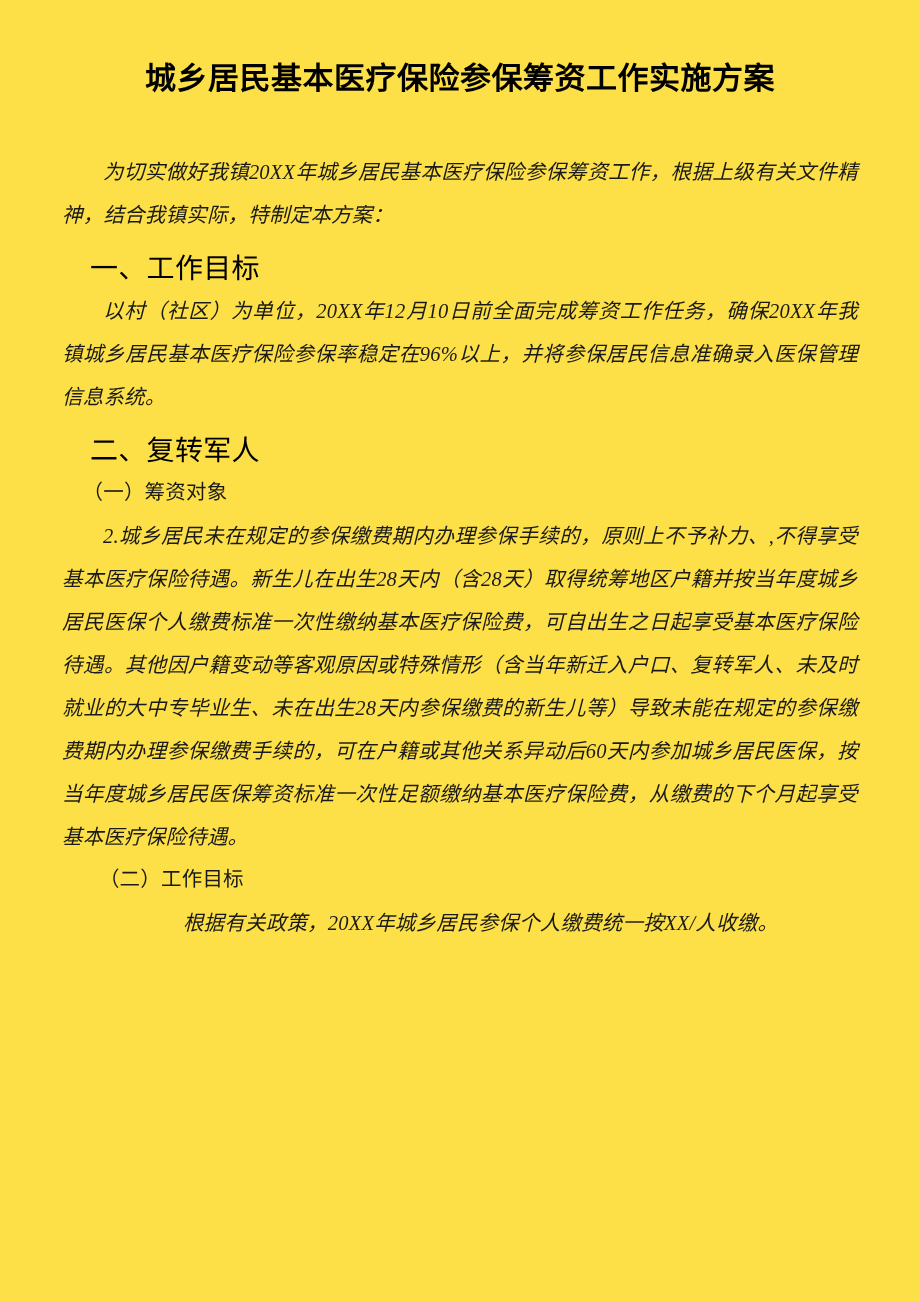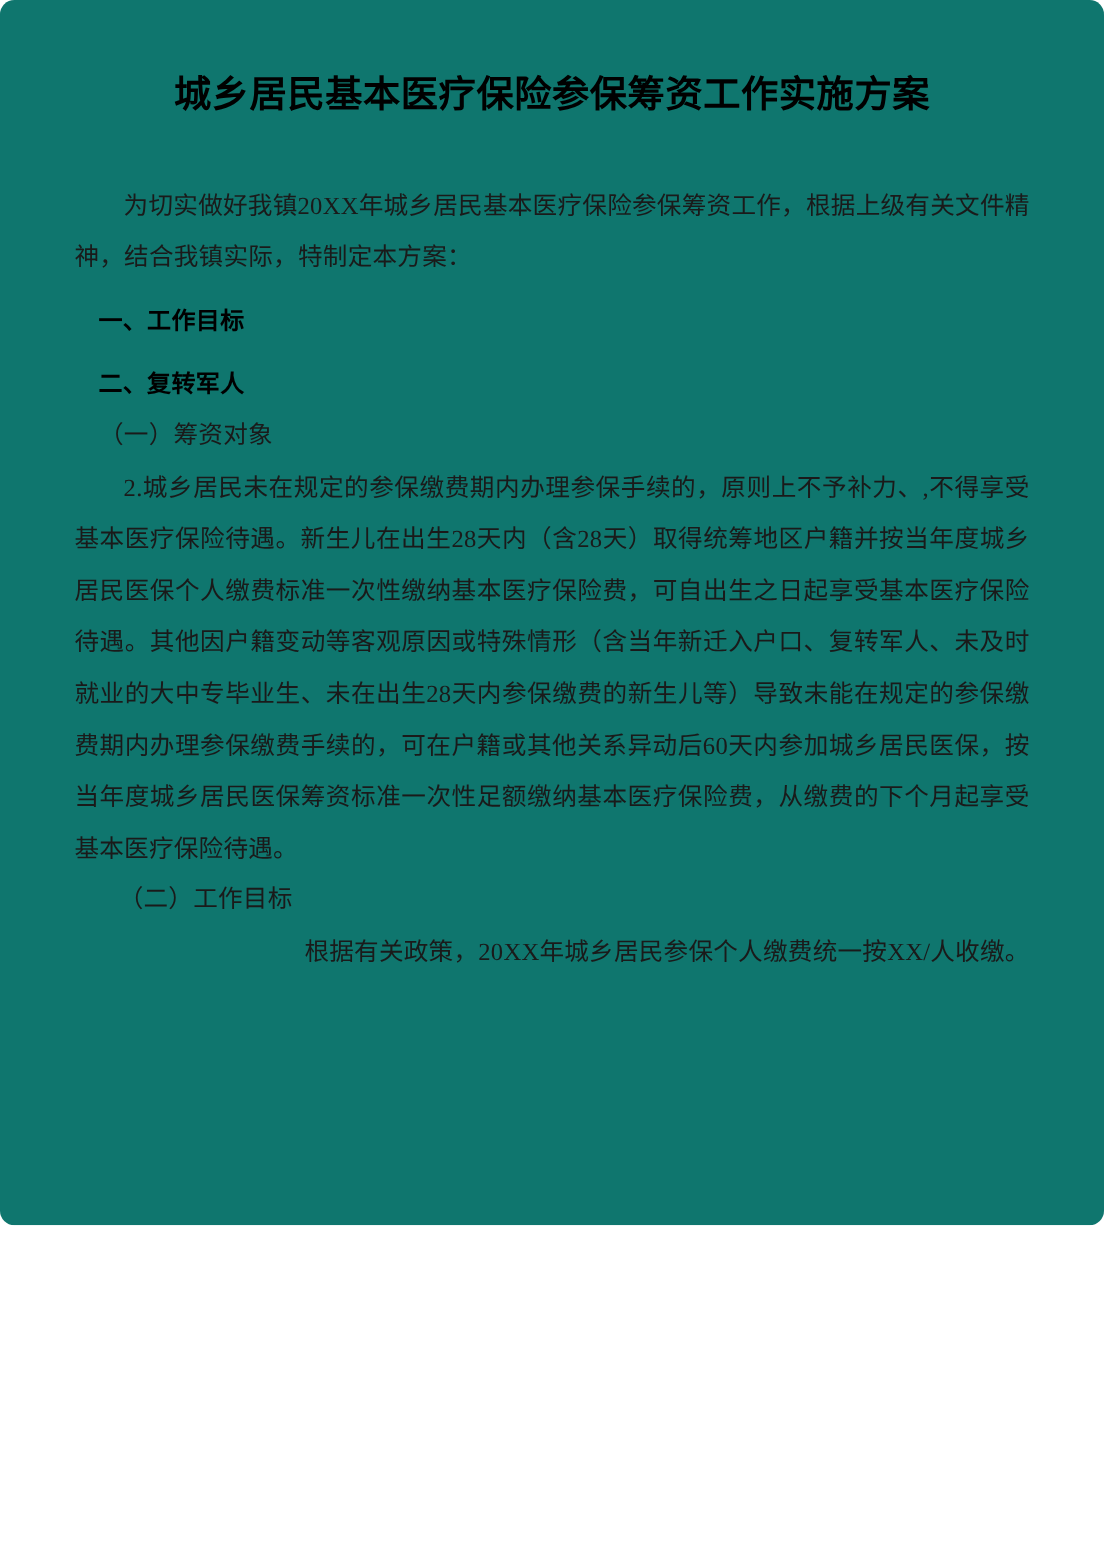--- a/index.html
+++ b/index.html
@@ -4,26 +4,25 @@
 <title>城乡居民基本医疗保险参保筹资工作实施方案</title>
 <style>
   html, body {
     margin: 0;
     padding: 0;
     background: #ffffff;
   }
   .page {
     position: relative;
     width: 920px;
-    height: 1021px;
-    background: #0f766e;
+    height: 1301px;
+    background: #fde047;
     margin: 0 auto;
     overflow: hidden;
     box-sizing: border-box;
-    border-radius: 12px;
   }
   .doc-body {
     position: absolute;
     left: 62px;
     top: 0;
     width: 796px;
   }
   .doc-title {
     font-family: "Liberation Sans", "DejaVu Sans", sans-serif;
     font-weight: bold;
@@ -42,28 +41,29 @@
   .para {
     font-family: "Liberation Serif", "DejaVu Serif", serif;
     font-size: 20.5px;
     line-height: 43px;
     color: #1a1a1a;
     margin: 0;
     text-align: justify;
     text-justify: inter-ideograph;
     text-indent: 2em;
     letter-spacing: 0.2px;
+    font-style: italic;
   }
   .para.tight {
-    text-align: right;
+    text-align: center;
   }
   .heading {
     font-family: "Liberation Sans", "DejaVu Sans", sans-serif;
-    font-weight: bold;
-    font-size: 20px;
+    font-weight: normal;
+    font-size: 28px;
     line-height: 43px;
     color: #000000;
     margin: 0;
     text-indent: 1em;
     letter-spacing: 0.3px;
   }
   .subheading {
     font-family: Liberation Mono, monospace;
     font-size: 20.5px;
     line-height: 43px;
@@ -86,20 +86,21 @@
     <h1 class="doc-title">城乡居民基本医疗保险参保筹资工作实施方案</h1>
 
     <div class="spacer-after-title"></div>
 
     <p class="para">为切实做好我镇20XX年城乡居民基本医疗保险参保筹资工作，根据上级有关文件精神，结合我镇实际，特制定本方案：</p>
 
     <div class="gap-sm"></div>
 
     <h2 class="heading">一、工作目标</h2>
 
+    <p class="para">以村（社区）为单位，20XX年12月10日前全面完成筹资工作任务，确保20XX年我镇城乡居民基本医疗保险参保率稳定在96%以上，并将参保居民信息准确录入医保管理信息系统。</p>
 
     <div class="gap-sm"></div>
 
     <h2 class="heading">二、复转军人</h2>
 
     <p class="subheading">（一）筹资对象</p>
 
 
     <p class="para">2.城乡居民未在规定的参保缴费期内办理参保手续的，原则上不予补力、,不得享受基本医疗保险待遇。新生儿在出生28天内（含28天）取得统筹地区户籍并按当年度城乡居民医保个人缴费标准一次性缴纳基本医疗保险费，可自出生之日起享受基本医疗保险待遇。其他因户籍变动等客观原因或特殊情形（含当年新迁入户口、复转军人、未及时就业的大中专毕业生、未在出生28天内参保缴费的新生儿等）导致未能在规定的参保缴费期内办理参保缴费手续的，可在户籍或其他关系异动后60天内参加城乡居民医保，按当年度城乡居民医保筹资标准一次性足额缴纳基本医疗保险费，从缴费的下个月起享受基本医疗保险待遇。</p>
 

